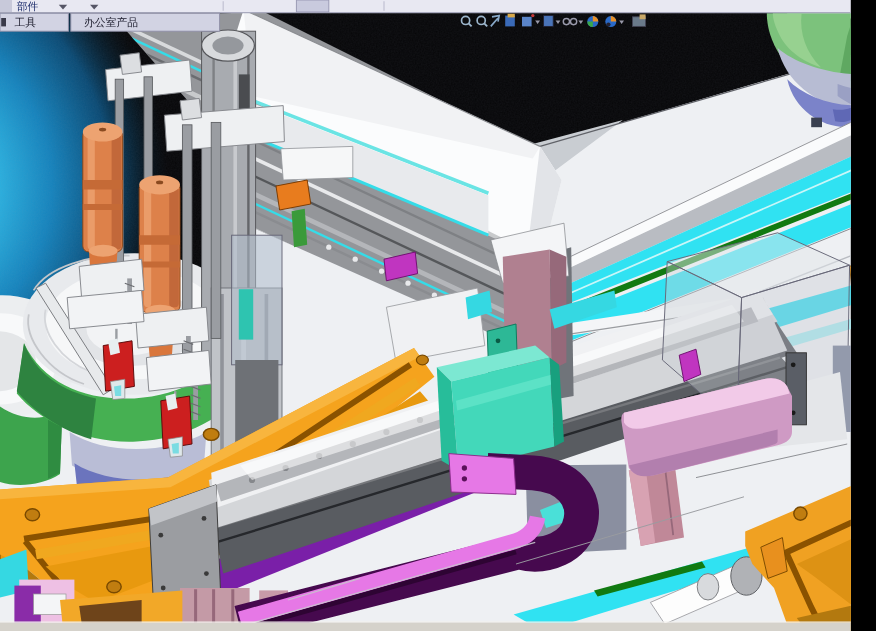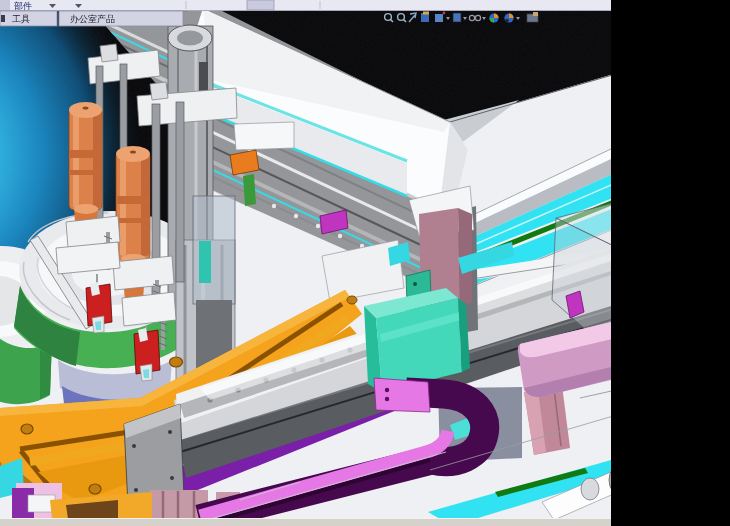--- a/index.html
+++ b/index.html
@@ -1,16 +1,16 @@
 <!DOCTYPE html>
 <html><head>
 <meta charset="utf-8">
 <style>
 html,body{margin:0;padding:0;background:#000;}
-#stage{position:relative;width:611px;height:526px;overflow:hidden;font-family:Liberation Sans, sans-serif;}
+#stage{position:relative;width:709px;height:526px;overflow:hidden;font-family:Liberation Sans, sans-serif;}
 </style>
 </head>
 <body>
 <div id="stage">
 <svg width="730" height="526" viewBox="0 0 730 526">
 <defs>
   <radialGradient id="glow" cx="0" cy="0" r="1" gradientUnits="userSpaceOnUse" gradientTransform="translate(-75,155) scale(215,235)">
     <stop offset="0" stop-color="#3cc6ec"></stop>
     <stop offset="0.30" stop-color="#2fb9e6"></stop>
     <stop offset="0.55" stop-color="#1583bd"></stop>

